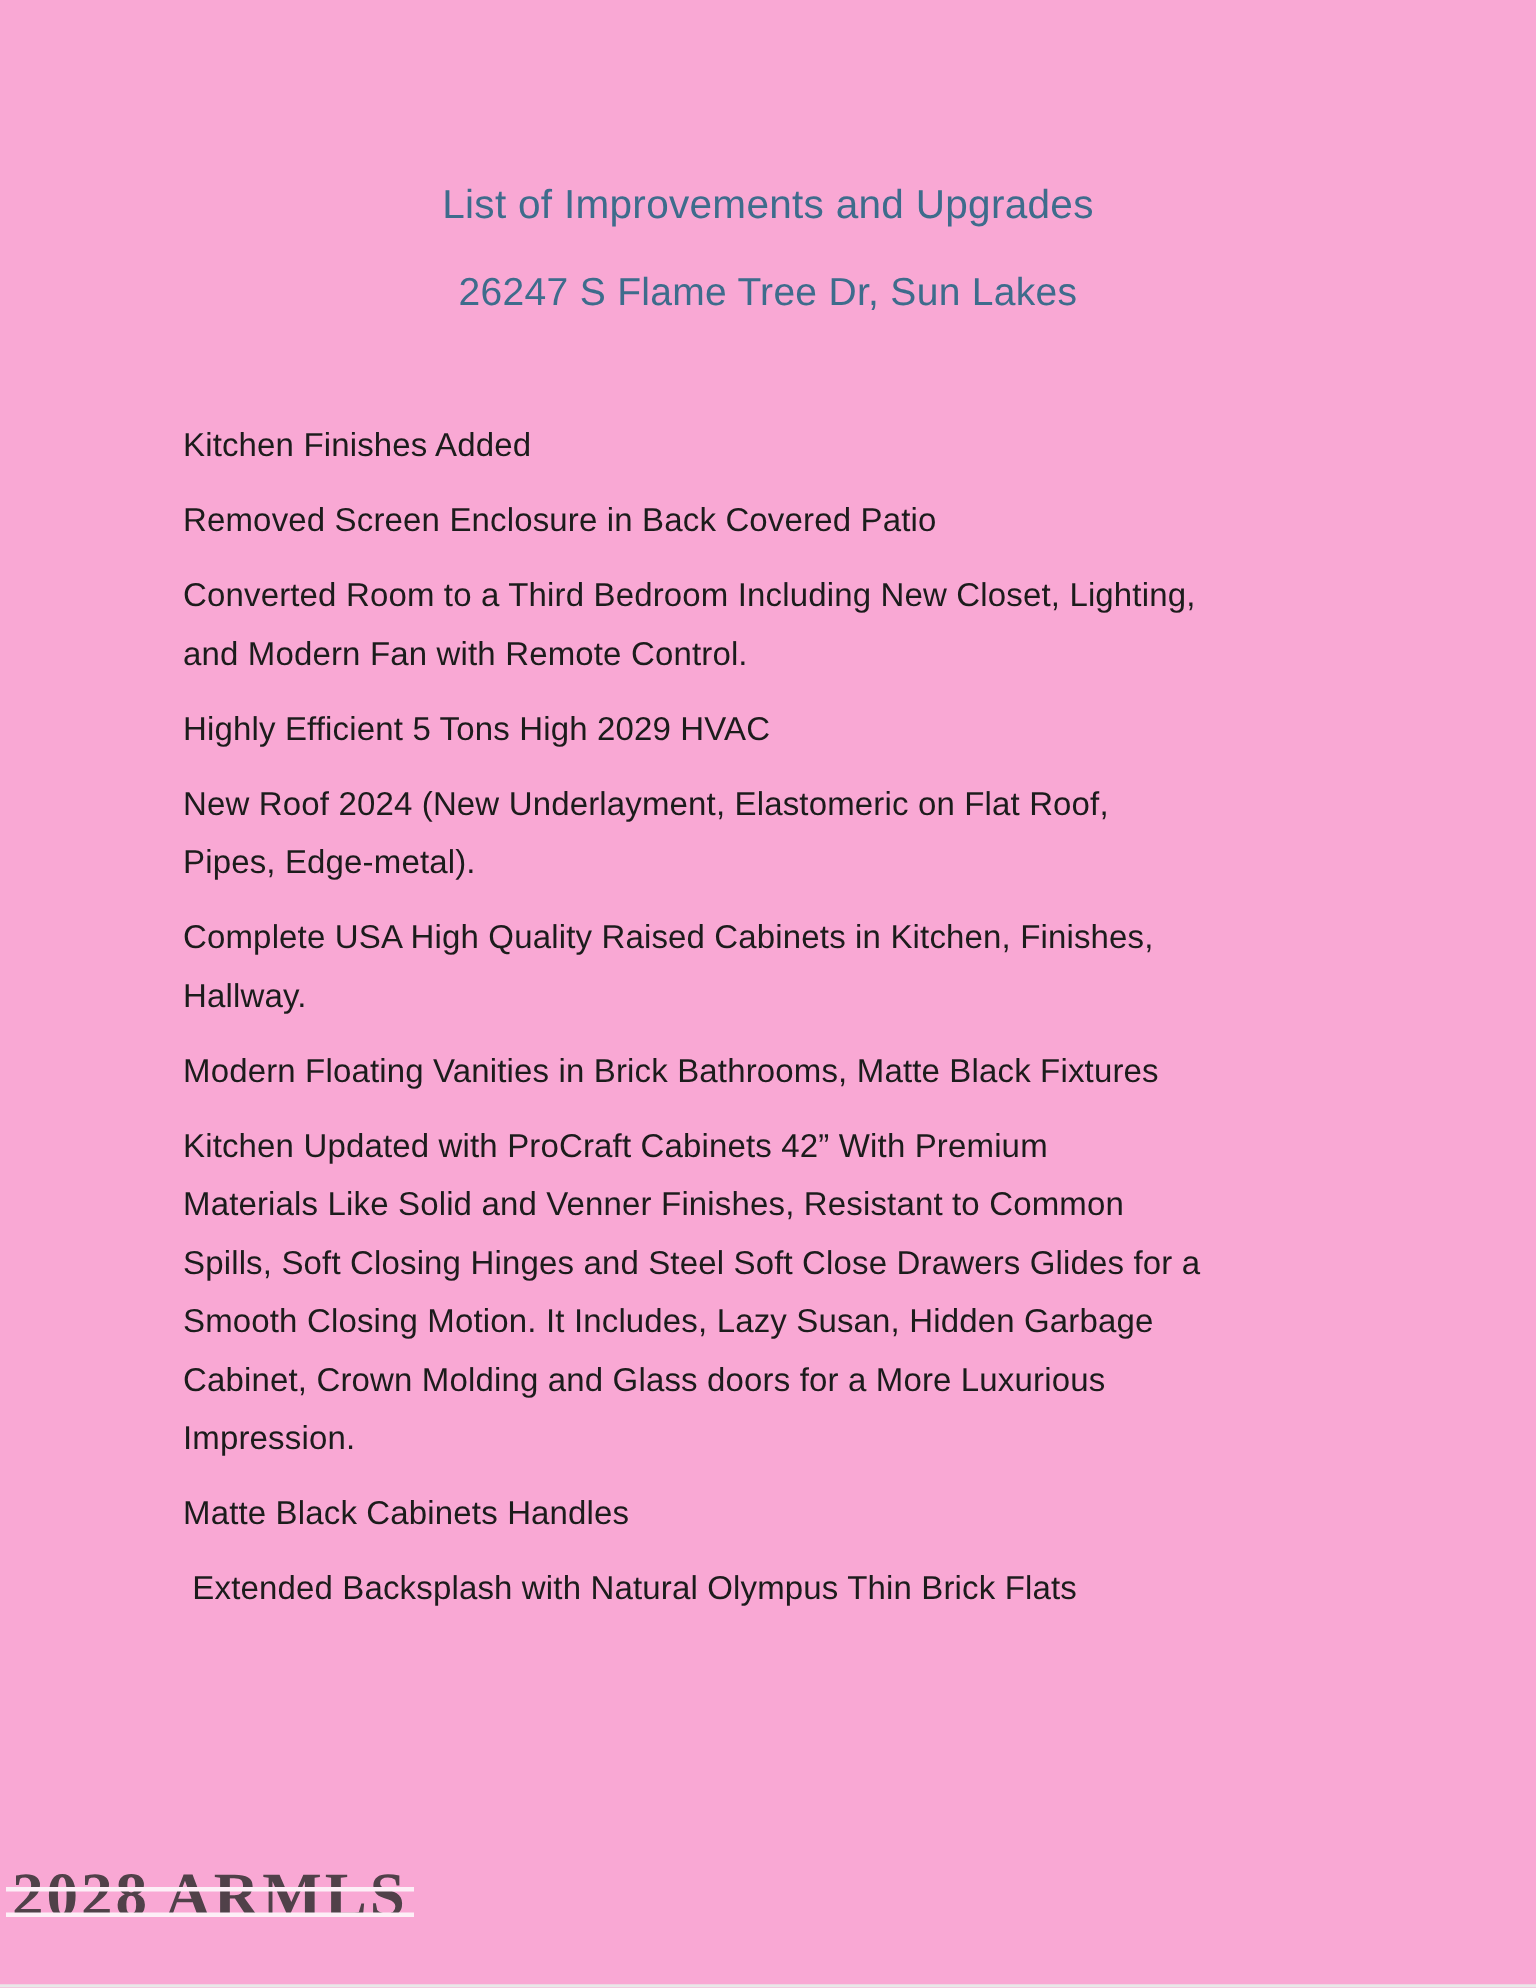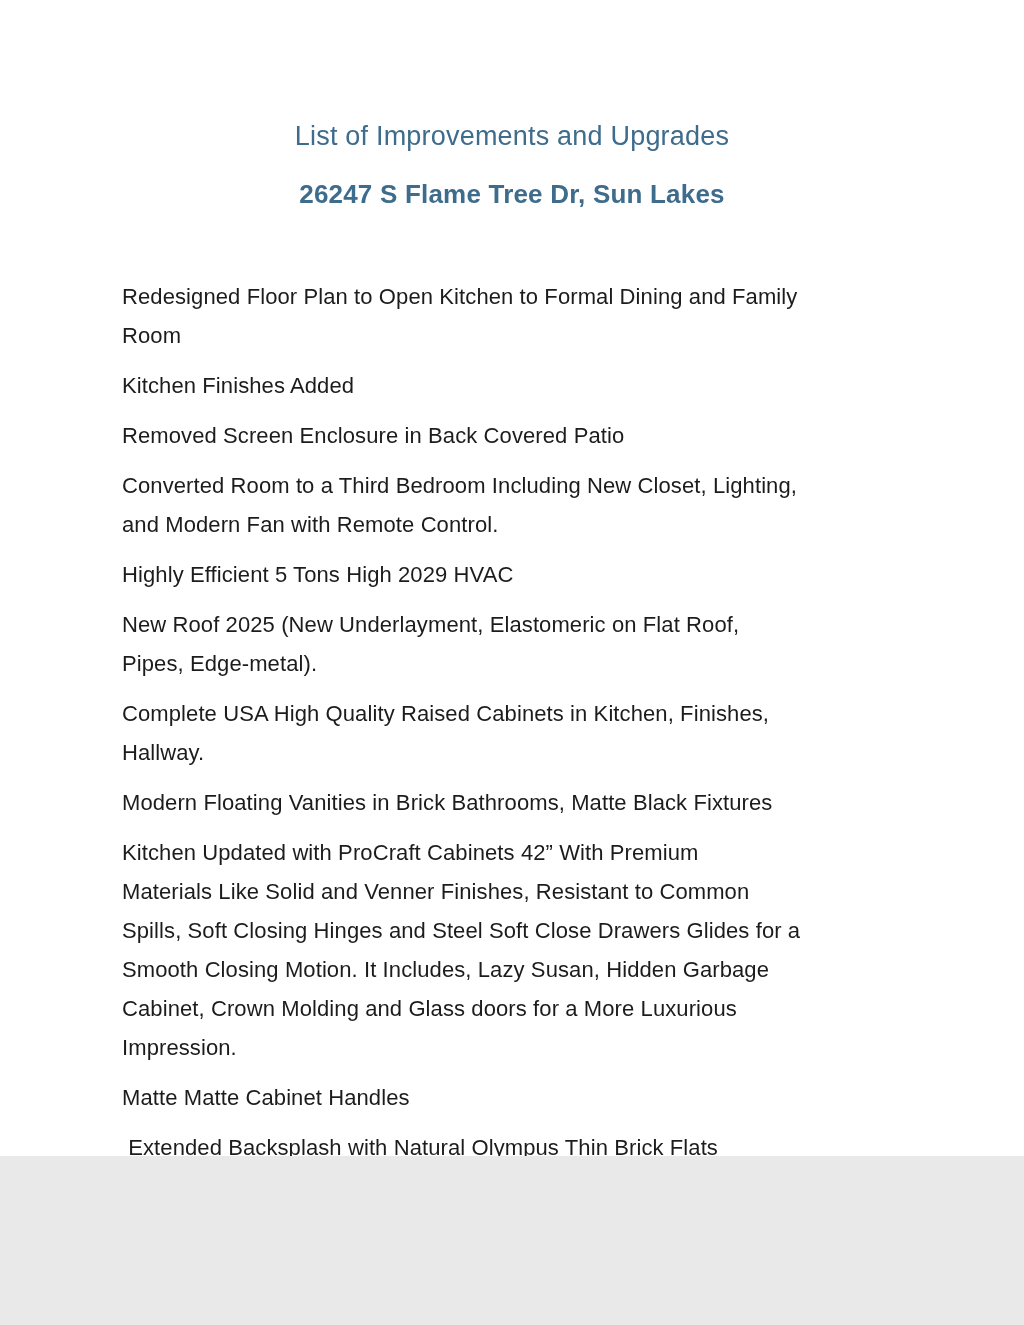--- a/index.html
+++ b/index.html
@@ -5,22 +5,22 @@
   * { margin: 0; padding: 0; box-sizing: border-box; }
 
   html, body {
     background: #e9e9e9;
     font-family: "Liberation Sans", sans-serif;
   }
 
   .page {
     position: relative;
     width: 1024px;
-    height: 1156px;
-    background: #ffffff;
+    height: 1323px;
+    background: #f9a8d4;
     overflow: hidden;
     margin: 0 auto;
   }
 
   .doc-title {
     position: absolute;
     top: 118px;
     left: 0;
     width: 100%;
     text-align: center;
@@ -31,21 +31,21 @@
     letter-spacing: 0.2px;
   }
 
   .doc-subtitle {
     position: absolute;
     top: 176px;
     left: 0;
     width: 100%;
     text-align: center;
     font-size: 26px;
-    font-weight: 700;
+    font-weight: 400;
     line-height: 36px;
     color: #3e6c8c;
     letter-spacing: 0.2px;
   }
 
   .doc-body {
     position: absolute;
     top: 277px;
     left: 122px;
     width: 830px;
@@ -89,39 +89,37 @@
 </head>
 <body>
 
 <div class="page">
 
   <h1 class="doc-title">List of Improvements and Upgrades</h1>
 
   <h2 class="doc-subtitle">26247 S Flame Tree Dr, Sun Lakes</h2>
 
   <main class="doc-body">
-    <p>Redesigned Floor Plan to Open Kitchen to Formal Dining and Family
-Room</p>
     <p>Kitchen Finishes Added</p>
     <p>Removed Screen Enclosure in Back Covered Patio</p>
     <p>Converted Room to a Third Bedroom Including New Closet, Lighting,
 and Modern Fan with Remote Control.</p>
     <p>Highly Efficient 5 Tons High 2029 HVAC</p>
-    <p>New Roof 2025 (New Underlayment, Elastomeric on Flat Roof,
+    <p>New Roof 2024 (New Underlayment, Elastomeric on Flat Roof,
 Pipes, Edge-metal).</p>
     <p>Complete USA High Quality Raised Cabinets in Kitchen, Finishes,
 Hallway.</p>
     <p>Modern Floating Vanities in Brick Bathrooms, Matte Black Fixtures</p>
     <p>Kitchen Updated with ProCraft Cabinets 42” With Premium
 Materials Like Solid and Venner Finishes, Resistant to Common
 Spills, Soft Closing Hinges and Steel Soft Close Drawers Glides for a
 Smooth Closing Motion. It Includes, Lazy Susan, Hidden Garbage
 Cabinet, Crown Molding and Glass doors for a More Luxurious
 Impression.</p>
-    <p>Matte Matte Cabinet Handles</p>
+    <p>Matte Black Cabinets Handles</p>
     <p> Extended Backsplash with Natural Olympus Thin Brick Flats</p>
   </main>
 
   <div class="watermark">
     <span>2028 ARMLS</span>
     <i class="slit s1"></i>
     <i class="slit s2"></i>
   </div>
 
 </div>

